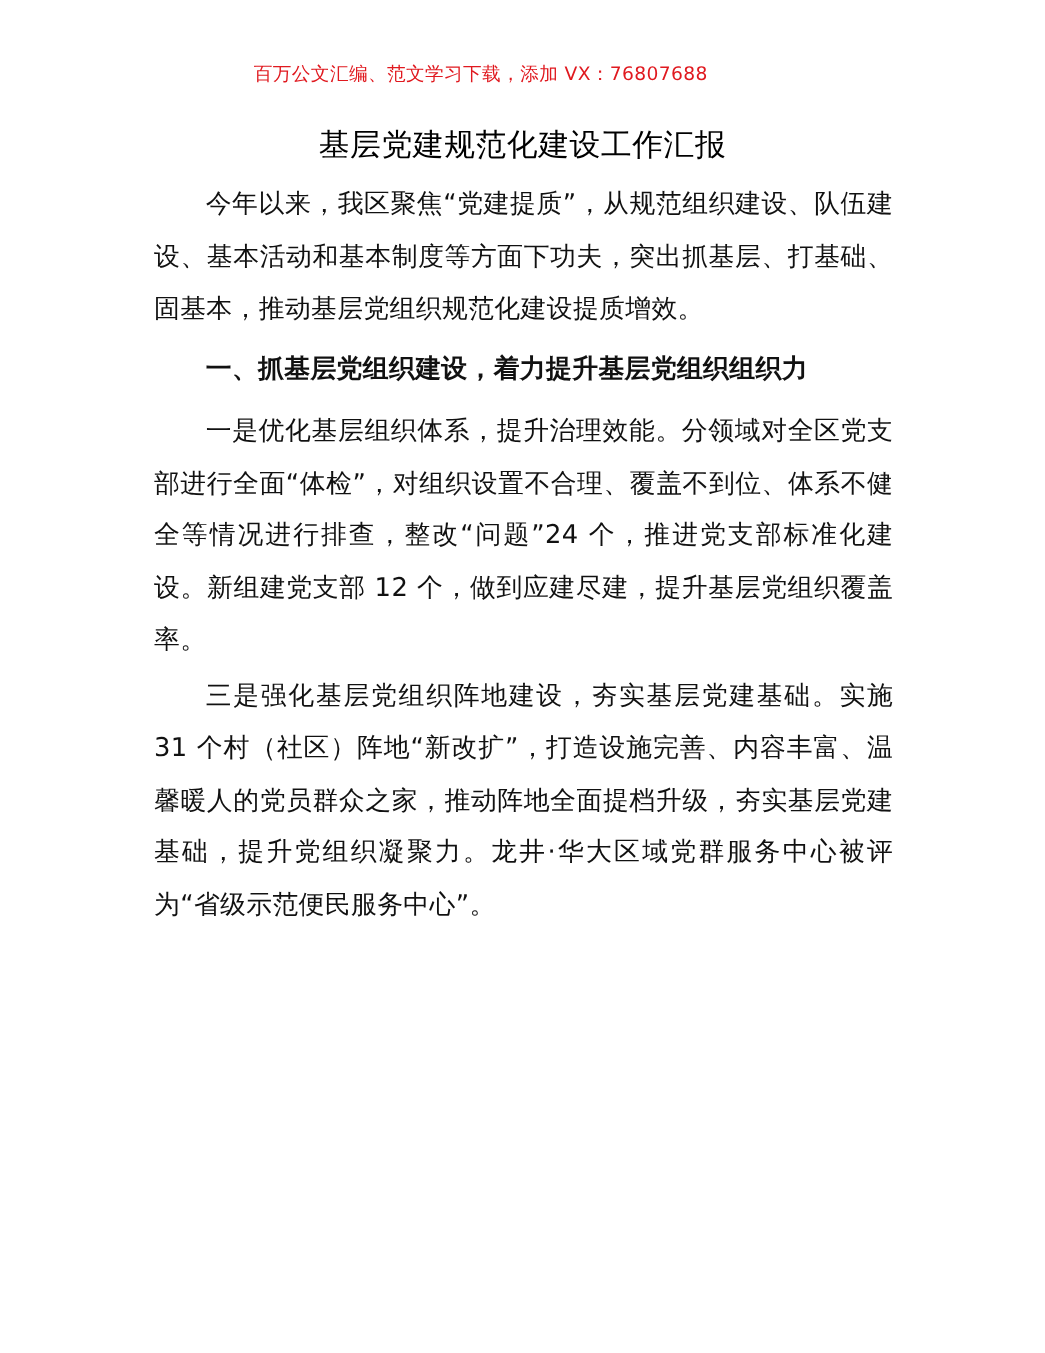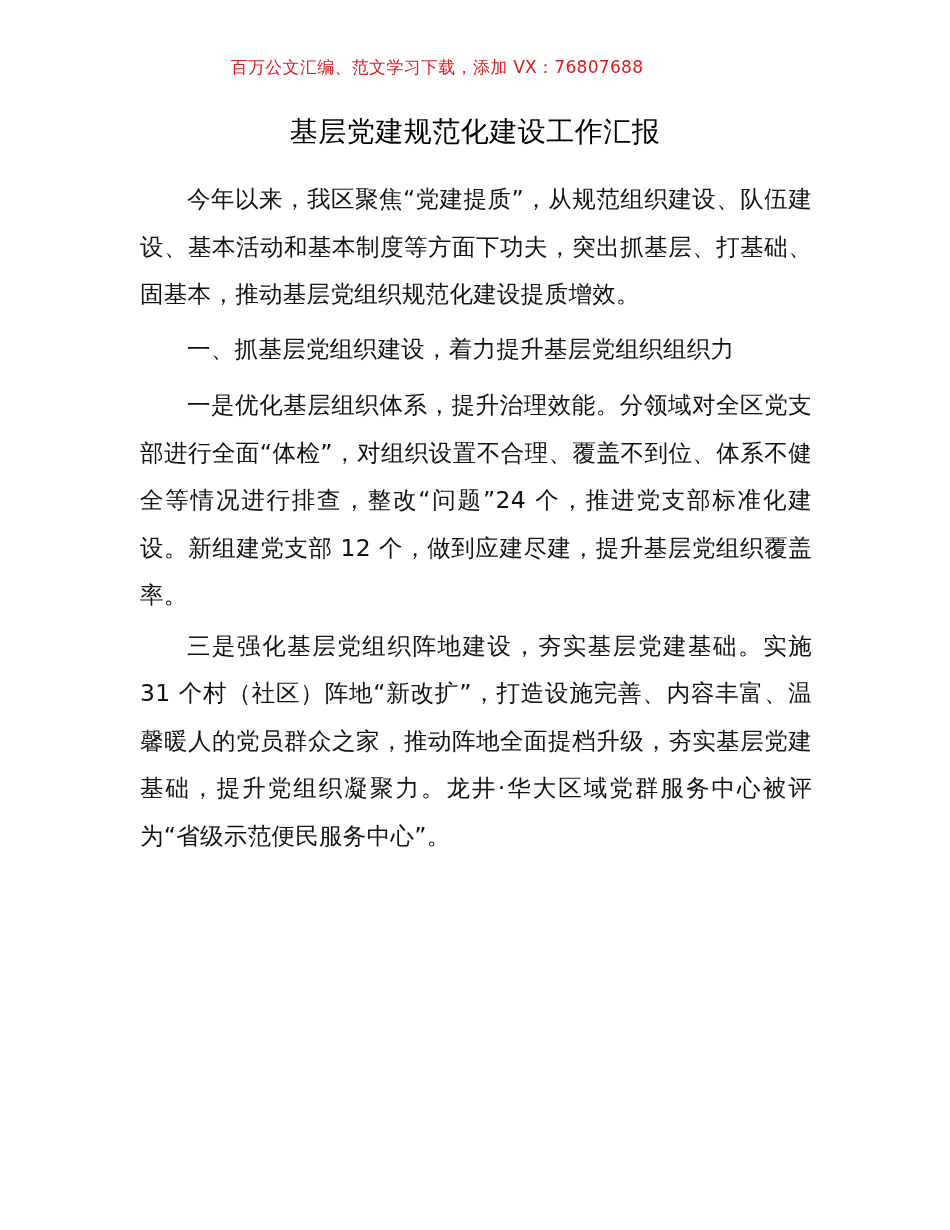--- a/index.html
+++ b/index.html
@@ -10,29 +10,30 @@
     }
     .header-note {
       position: absolute; top: 56px; left: 0; width: 874px;
       text-align: center; color: #e0191f; font-size: 17px; letter-spacing: 0.3px;
     }
     .doc-title {
       position: absolute; top: 113px; left: 0; width: 950px;
       text-align: center; font-size: 28px; letter-spacing: 0.5px; color: #000000;
     }
     .body {
-      position: absolute; left: 140px; top: 176px; width: 672px;
+      position: absolute; left: 140px; top: 162px; width: 672px;
     }
     .para {
       margin: 0 0 3px 0; font-size: 23.5px; line-height: 47.5px;
       text-indent: 2em; text-align: justify; text-align-last: left;
       letter-spacing: 0.3px;
     }
     .heading {
       margin: 7px 0 9px 0;
+      font-weight: bold;
     }
   </style>
 </head>
 <body>
 
 <div>
   <div class="header-note">百万公文汇编、范文学习下载，添加 VX：76807688</div>
   <div class="doc-title">基层党建规范化建设工作汇报</div>
 
   <div class="body">

